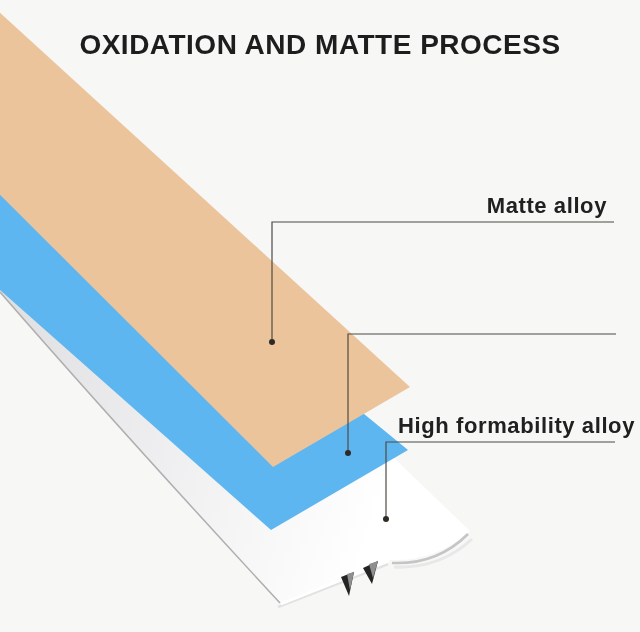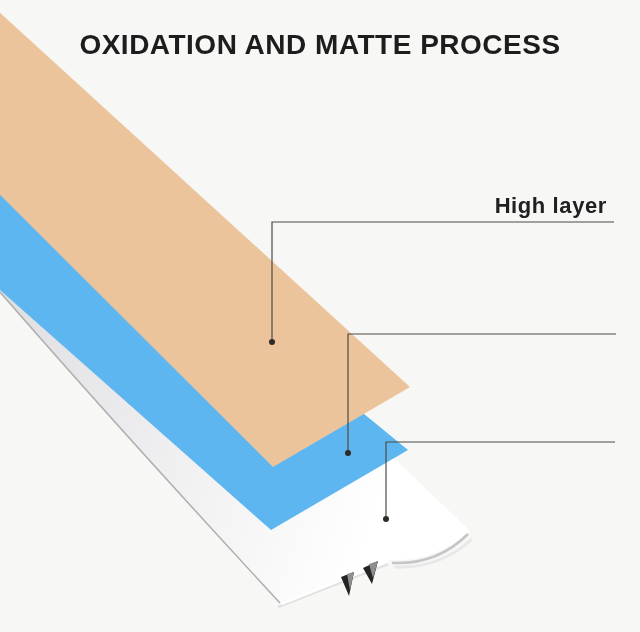--- a/index.html
+++ b/index.html
@@ -67,16 +67,17 @@
     </g>
     <g fill="#2e2a26">
       <circle cx="272" cy="342" r="3"></circle>
       <circle cx="348" cy="453" r="3"></circle>
       <circle cx="386" cy="519" r="3"></circle>
     </g>
   </svg>
 
   <div class="title">OXIDATION AND MATTE PROCESS</div>
 
-  <div class="callout-label lbl-matte">High layer</div>
+  <div class="callout-label lbl-matte">Matte alloy</div>
 
 
+  <div class="callout-label lbl-alloy">High formability alloy</div>
 </div>
 
 </body></html>

